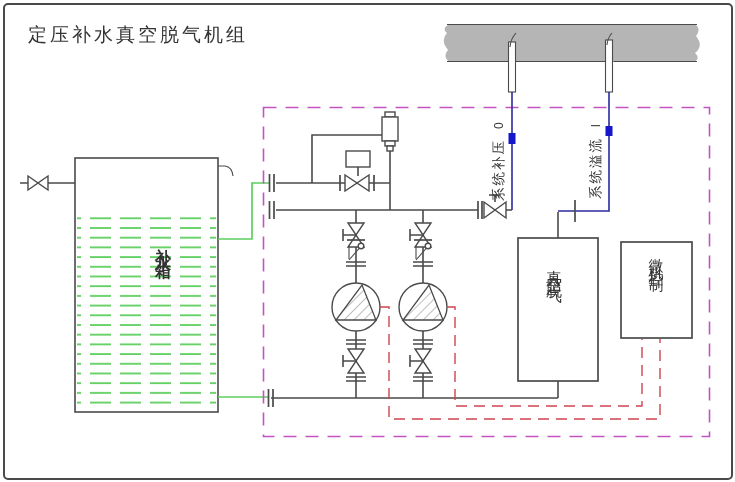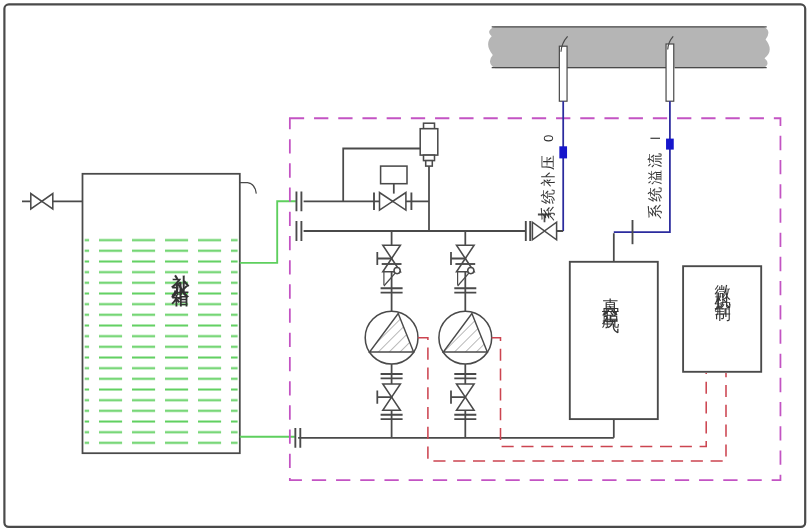--- a/index.html
+++ b/index.html
@@ -160,20 +160,21 @@
 
     <g>
       <path class="red" d="M380 307 H389 V419 H660 V339"></path>
       <path class="red" d="M447 307 H455 V406 H642 V339"></path>
     </g>
 
     <rect x="518" y="238" width="80" height="143" class="box"></rect>
     <rect x="621" y="242" width="71" height="96" class="box"></rect>
   </svg>
 
+  <div class="lbl title">定压补水真空脱气机组</div>
 
   <div class="lbl vtext tank-lbl">补水箱</div>
 
   <div class="rot" style="left:443px;top:136px;">
     <span>系统补压</span>
     <span class="glyph">0</span>
   </div>
 
   <div class="rot" style="left:540px;top:134px;">
     <span>系统溢流</span>

